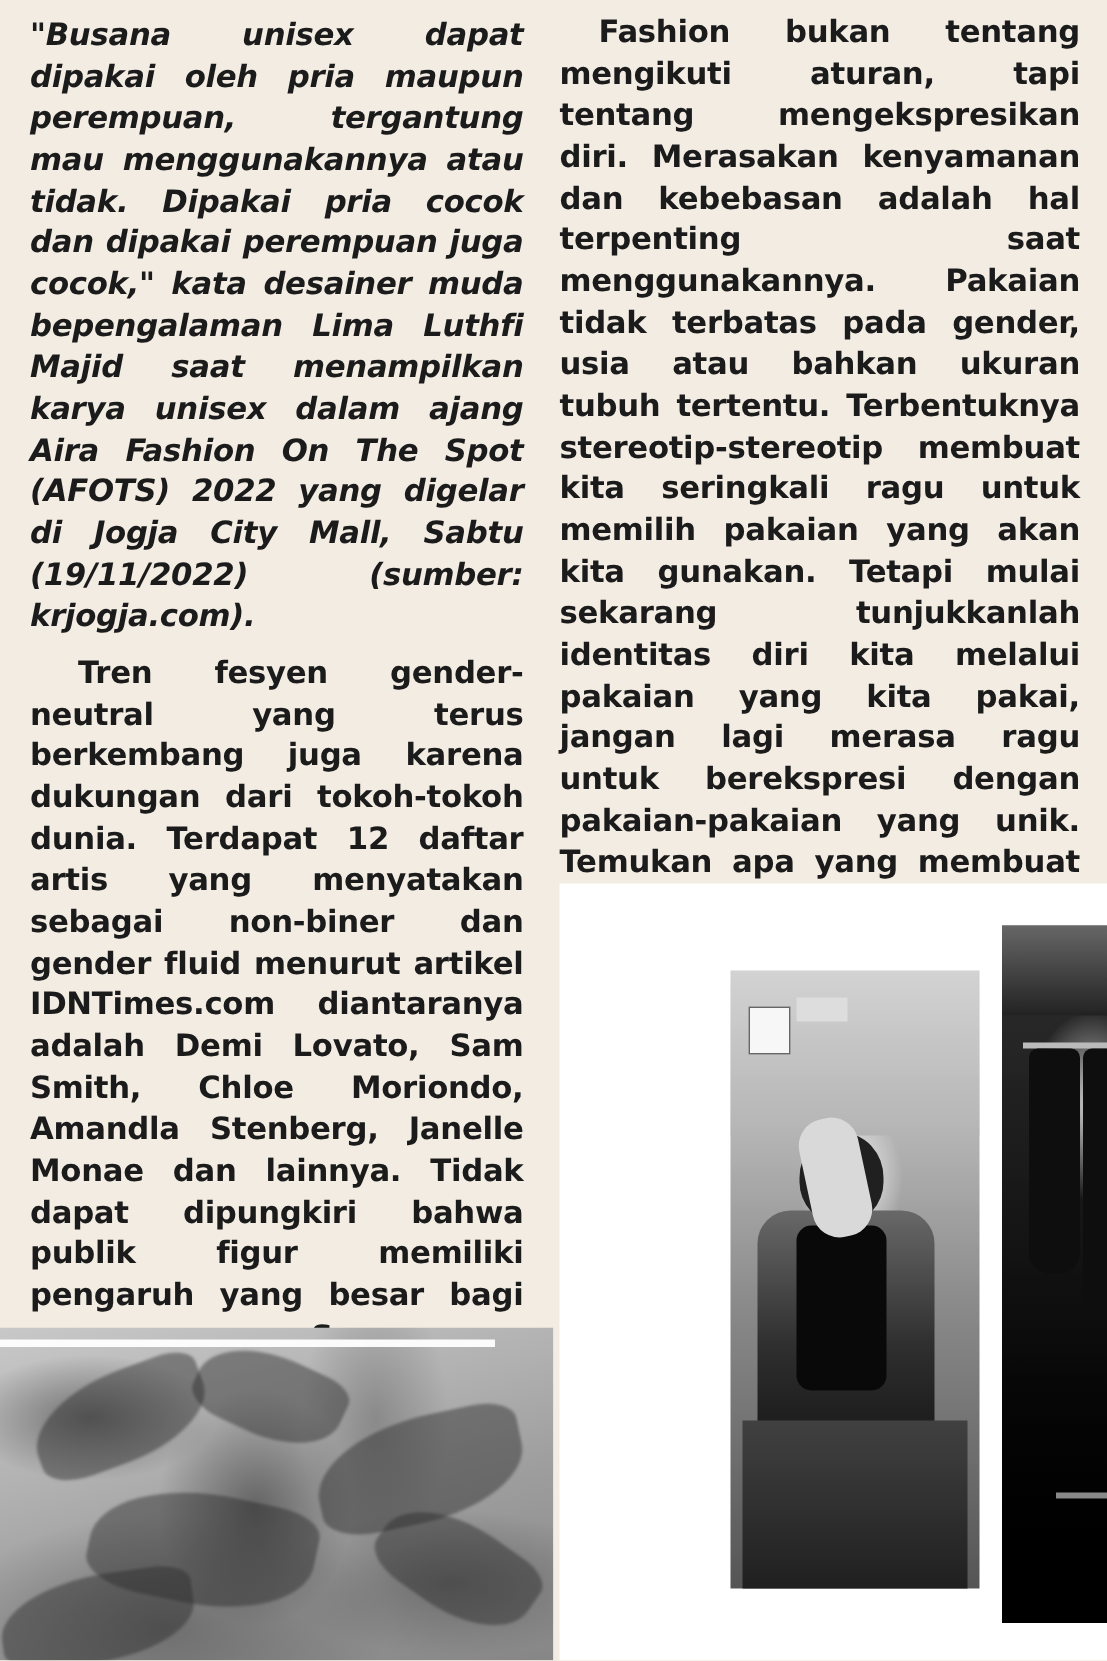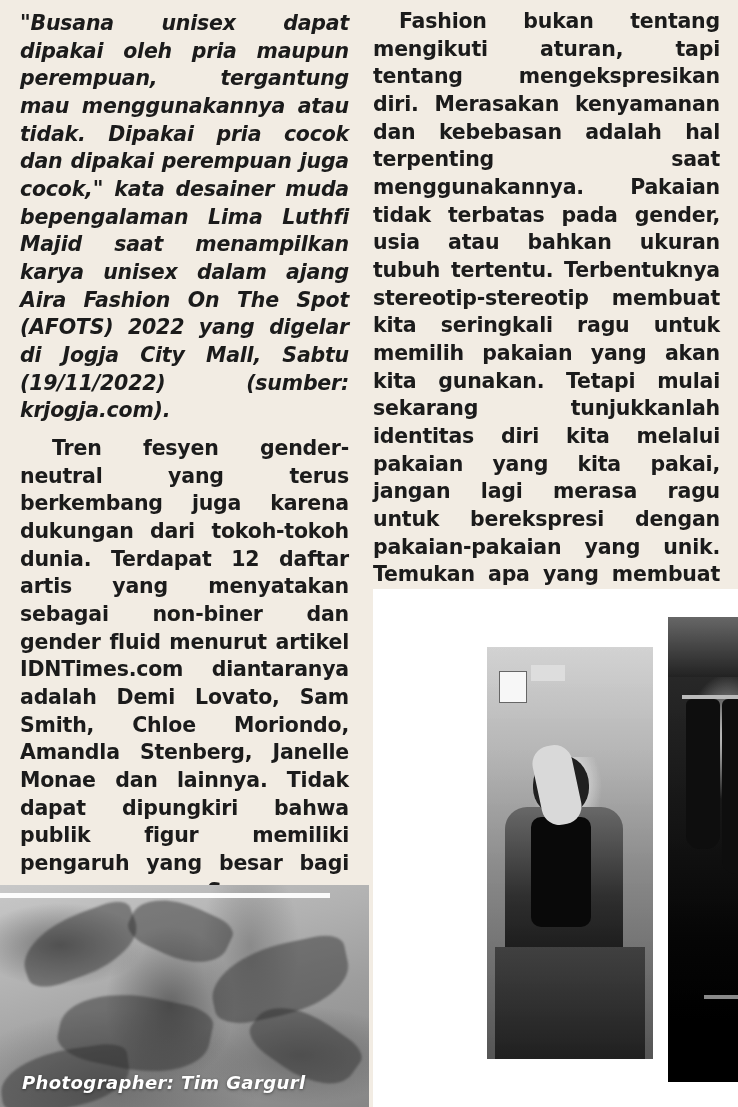--- a/index.html
+++ b/index.html
@@ -287,21 +287,20 @@
     <div class="photo-block">
       <div class="photo-img">
         <div class="photo-leaf" style="left:20px;  top:30px;  width:120px; height:60px;  transform:rotate(-20deg);"></div>
         <div class="photo-leaf" style="left:130px; top:18px;  width:100px; height:55px;  transform:rotate(25deg);"></div>
         <div class="photo-leaf" style="left:210px; top:60px;  width:140px; height:70px;  transform:rotate(-12deg);"></div>
         <div class="photo-leaf" style="left:60px;  top:110px; width:150px; height:75px;  transform:rotate(12deg);"></div>
         <div class="photo-leaf" style="left:250px; top:130px; width:110px; height:60px;  transform:rotate(35deg);"></div>
         <div class="photo-leaf" style="left:0px;   top:165px; width:130px; height:58px;  transform:rotate(-8deg);"></div>
       </div>
       <div class="photo-top-line"></div>
-      <div class="photo-credit">Photographer: Tim Gargurl</div>
     </div>
   </div>
 
   <div class="col-right">
     <p class="para-right">Fashion bukan tentang mengikuti aturan, tapi tentang mengekspresikan diri. Merasakan kenyamanan dan kebebasan adalah hal terpenting saat menggunakannya. Pakaian tidak terbatas pada gender, usia atau bahkan ukuran tubuh tertentu. Terbentuknya stereotip-stereotip membuat kita seringkali ragu untuk memilih pakaian yang akan kita gunakan. Tetapi mulai sekarang tunjukkanlah identitas diri kita melalui pakaian yang kita pakai, jangan lagi merasa ragu untuk berekspresi dengan pakaian-pakaian yang unik. Temukan apa yang membuat kita percaya diri melalui kebebasan dalam berpakaian.</p>
 
     <div class="tagline">
       <span class="l1">Clothes are your canvas,</span>
       <span class="l2">wear your confidence!</span>
     </div>

